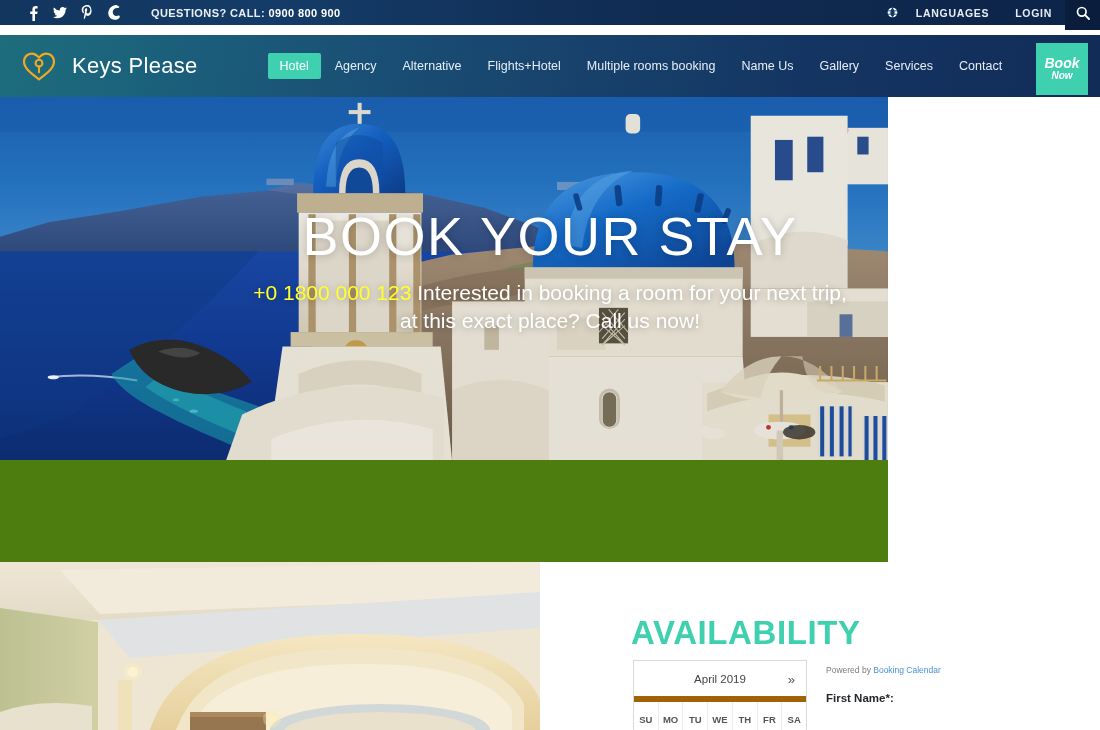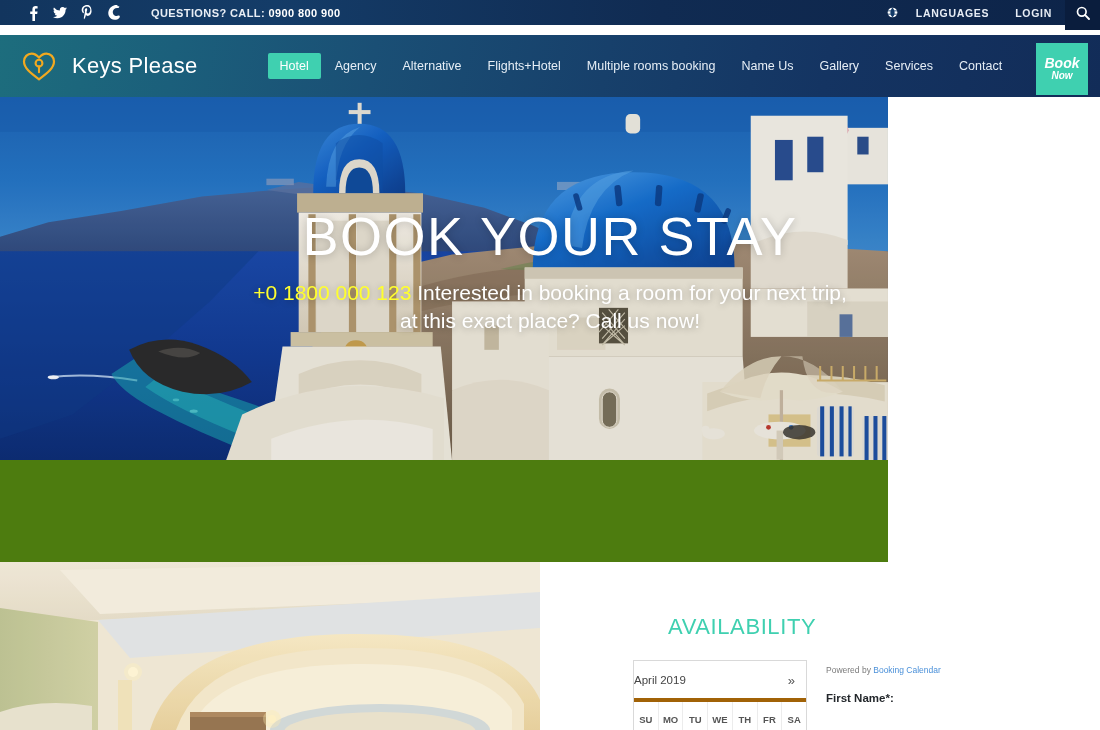--- a/index.html
+++ b/index.html
@@ -88,29 +88,29 @@
     line-height: 1.33; text-shadow: 0 1px 7px rgba(0,0,0,.3);
   }
   .hero-sub .phone { color: #ffff2e; }
 
   
   .lower { position: absolute; top: 562px; left: 0; width: 1100px; height: 168px; background: #fff; z-index: 12; }
   .room-photo { position: absolute; top: 0; left: 0; width: 540px; height: 168px; overflow: hidden; }
   .avail { position: absolute; top: 0; left: 540px; width: 560px; height: 168px; background: #fff; }
   .avail-title {
     position: absolute; left: 91px; top: 52px;
-    color: #3fd0b0; font-size: 22px; font-weight: 400; letter-spacing: .6px; margin-left: 37px;
+    color: #3fd0b0; font-size: 33px; font-weight: 700; letter-spacing: .6px;
   }
   .cal {
     position: absolute; left: 93px; top: 98px; width: 174px;
     border: 1px solid #d9d9d9; border-bottom: none; background: #fff;
   }
   .cal-head {
-    height: 41px; display: flex; align-items: center; 
-    position: relative; border-bottom: 4px solid #a16207;
+    height: 41px; display: flex; align-items: center; justify-content: center;
+    position: relative; border-bottom: 6px solid #a16207;
   }
   .cal-month { font-size: 11.5px; color: #444; }
   .cal-next {
     position: absolute; right: 11px; top: 50%; transform: translateY(-50%);
     font-size: 13px; color: #555; cursor: pointer; line-height: 1;
   }
   .cal-dows { display: flex; }
   .cal-dow {
     flex: 1; height: 34px; display: flex; align-items: center; justify-content: center;
     font-size: 9.5px; color: #555; font-weight: 700; border-right: 1px solid #ececec;

